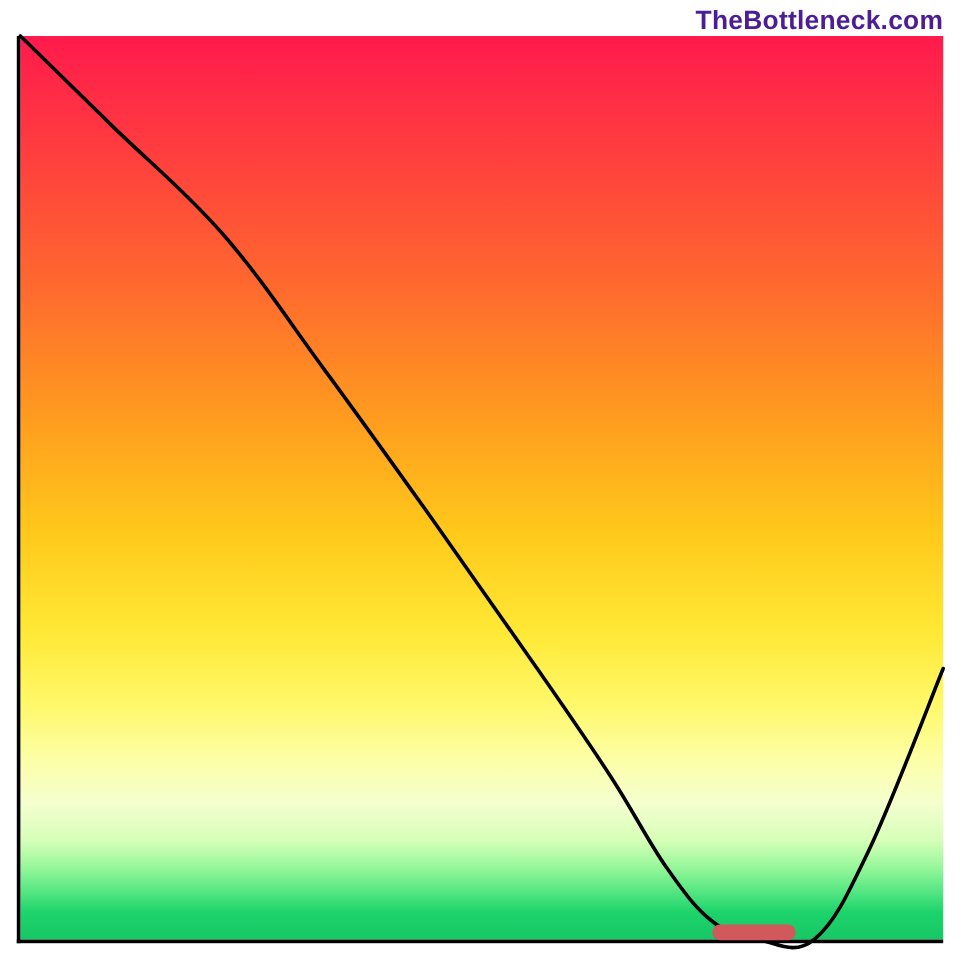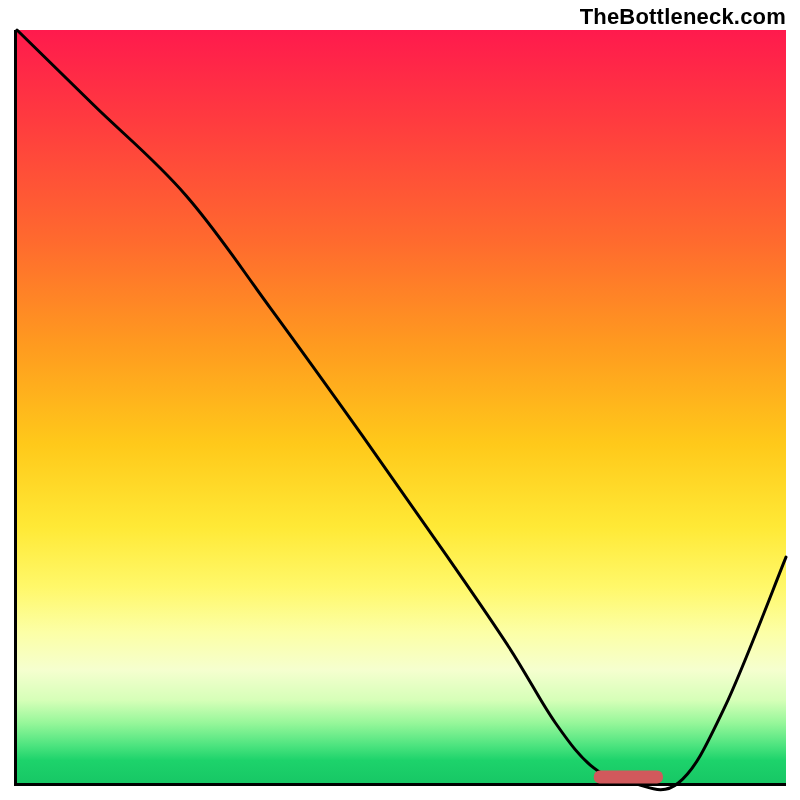--- a/index.html
+++ b/index.html
@@ -41,21 +41,21 @@
     border-left: 3px solid #000;
     border-bottom: 3px solid #000;
     box-sizing: border-box;
   }
   .watermark {
     position: absolute;
     top: 4px;
     right: 14px;
     font-size: 22px;
     font-weight: 600;
-    color: #000000;
+    color: #4c1d95;
     letter-spacing: 0.2px;
   }
   svg.curve {
     position: absolute;
     left: 0;
     top: 0;
     width: 100%;
     height: 100%;
     overflow: visible;
   }

